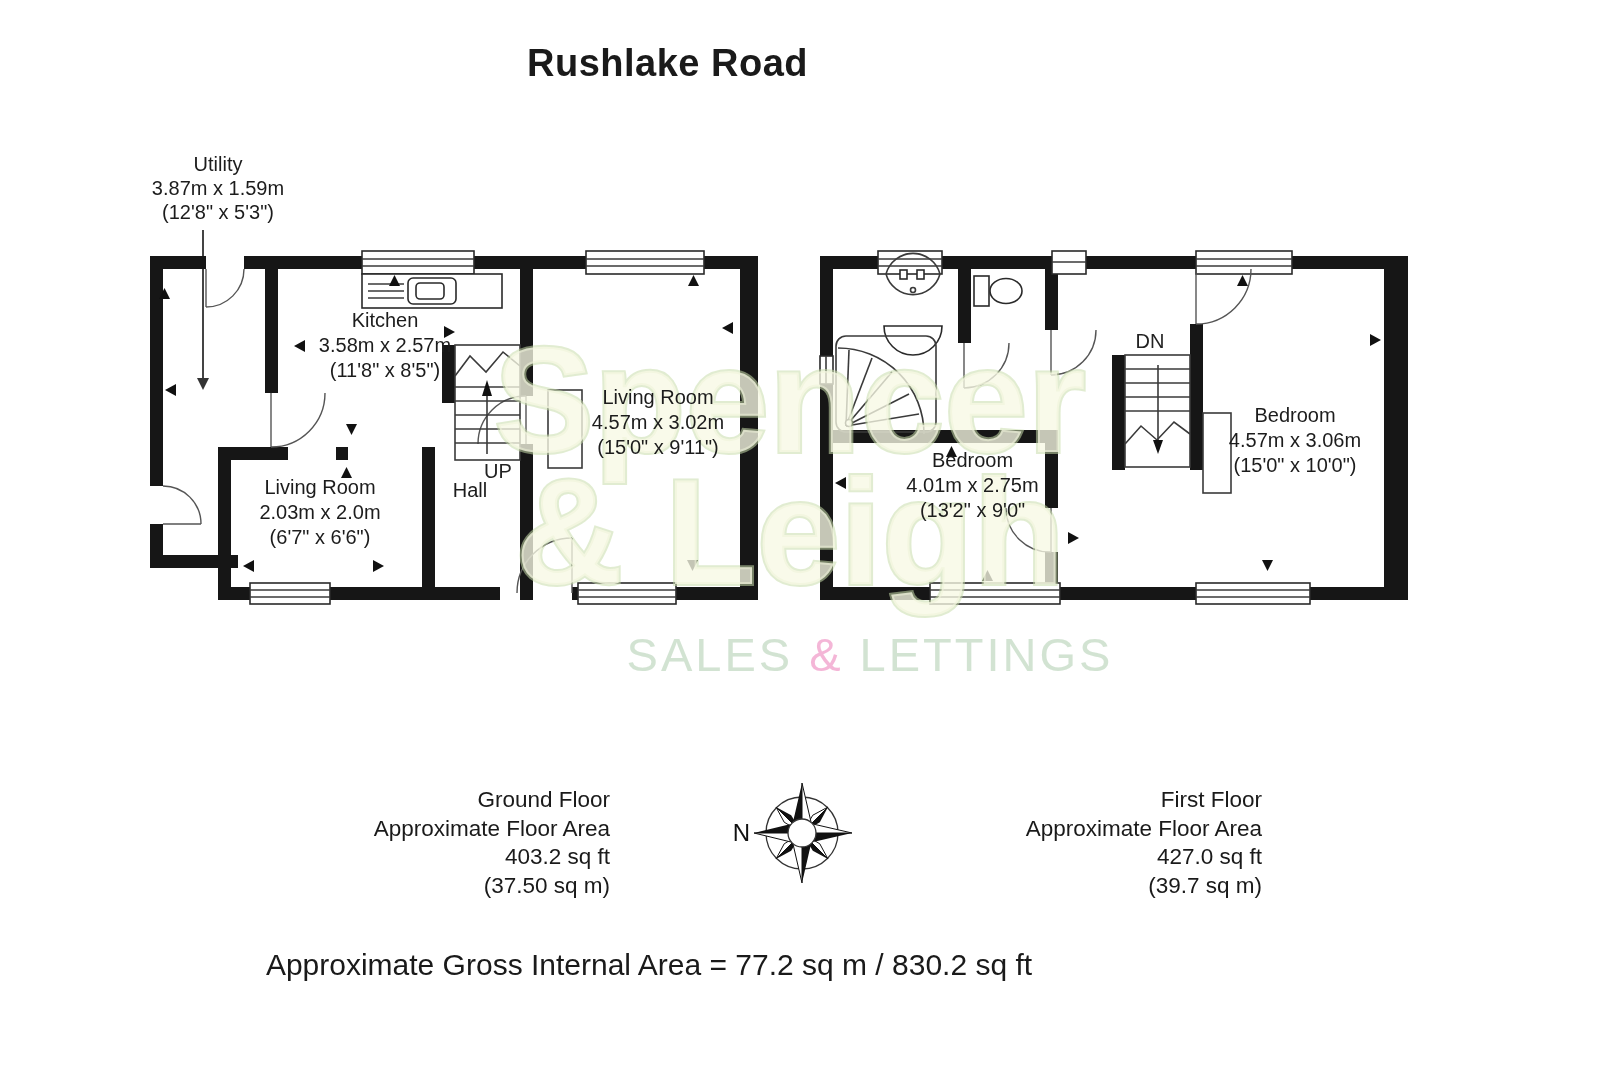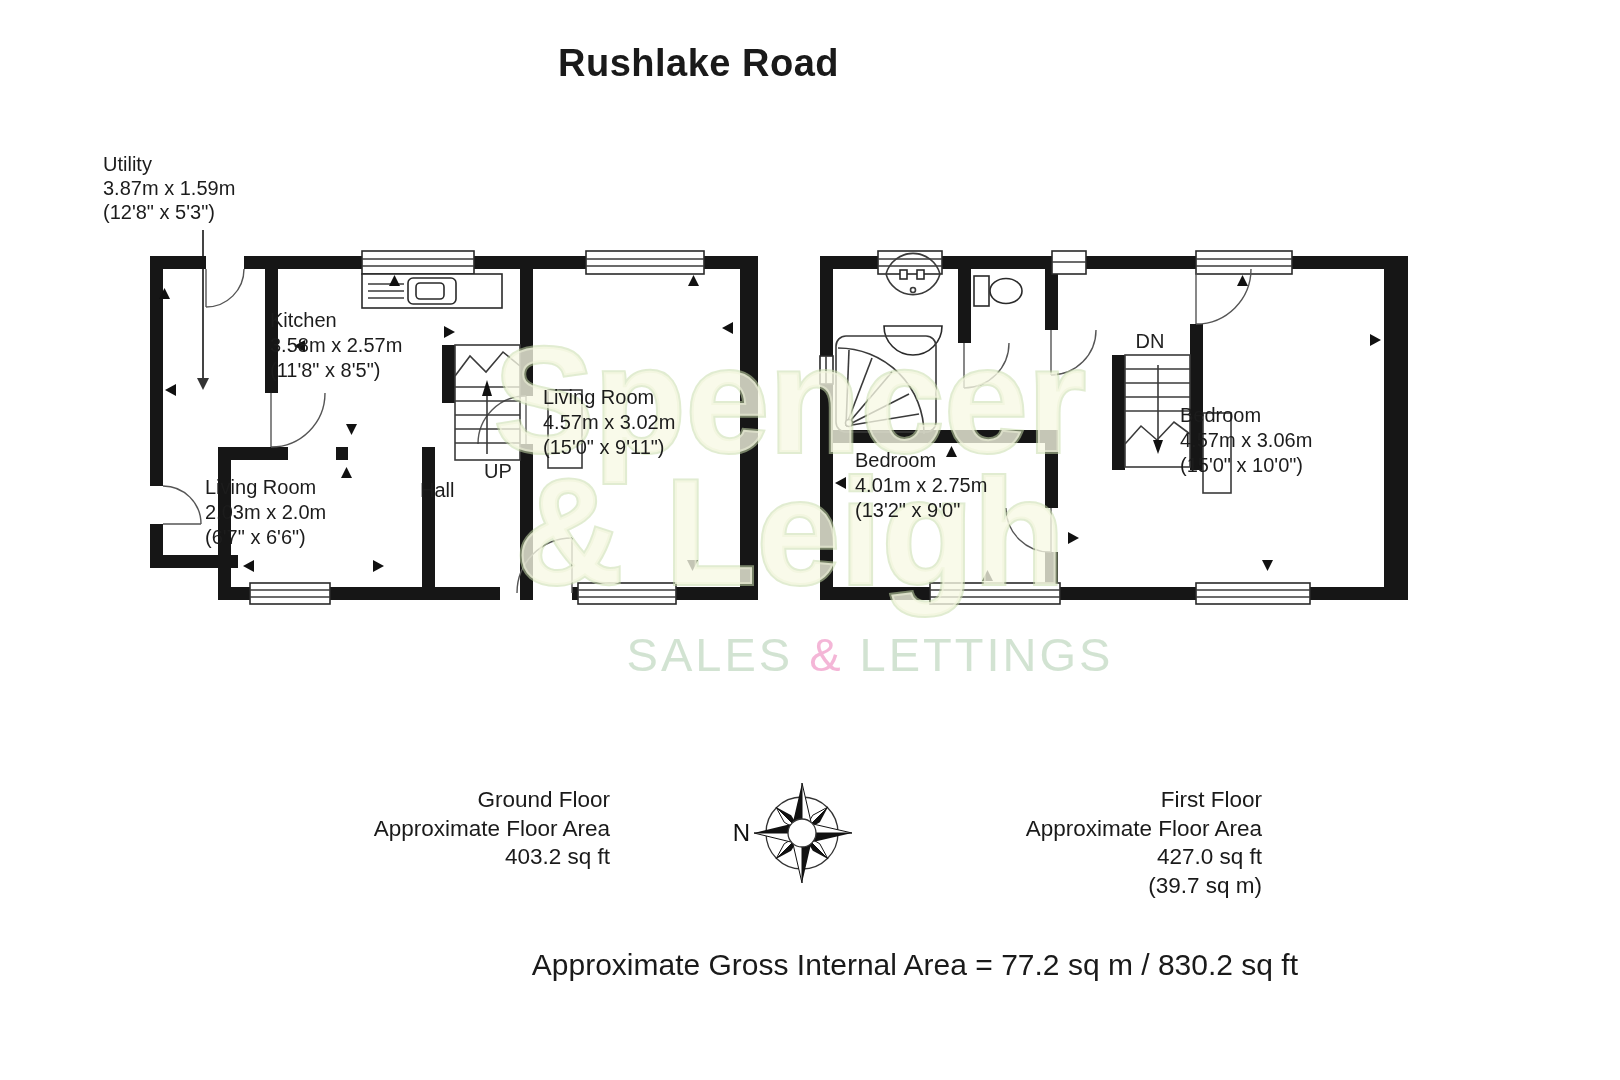--- a/index.html
+++ b/index.html
@@ -1,26 +1,26 @@
 <!DOCTYPE html>
 <html><head>
 <meta charset="utf-8">
 <style>
   html,body{margin:0;padding:0;}
   body{width:1620px;height:1080px;background:#ffffff;position:relative;overflow:hidden;
        font-family:"Liberation Sans", sans-serif;color:#1a1a1a;}
   .abs{position:absolute;}
-  .page-title{left:0;top:42px;width:1335px;text-align:center;font-size:38px;font-weight:bold;letter-spacing:.5px;padding-left:31px;}
-  .room-label{position:absolute;font-size:20px;line-height:25px;color:#1c1c1c;z-index:30;}
+  .page-title{left:0;top:42px;width:1335px;text-align:center;font-size:38px;font-weight:bold;letter-spacing:.5px;}
+  .room-label{position:absolute;text-align:center;font-size:20px;line-height:25px;color:#1c1c1c;z-index:30;}
   .utility-label{left:103px;top:152px;width:230px;font-size:20px;line-height:24px;}
   .leader{left:202px;top:230px;width:2px;height:150px;background:#444;z-index:5;}
   .leader-arrow{left:197px;top:378px;width:0;height:0;border-left:6px solid transparent;
                 border-right:6px solid transparent;border-top:12px solid #333;z-index:5;}
   .summary{position:absolute;width:300px;text-align:right;font-size:22.5px;line-height:28.5px;z-index:30;}
-  .footer{left:0;top:946px;width:1298px;text-align:right;font-size:30px;line-height:38px;z-index:30;}
+  .footer{left:0;top:946px;width:1298px;text-align:center;font-size:30px;line-height:38px;z-index:30;}
   svg{position:absolute;}
   svg text{font-family:"Liberation Sans", sans-serif;}
   .plan{z-index:10;}
   .wm{z-index:20;pointer-events:none;}
   .compass{z-index:15;}
   .wall{fill:#161616;}
   .thin{stroke:#3a3a3a;stroke-width:1.6;fill:none;}
   .thinw{stroke:#2a2a2a;stroke-width:1.6;fill:#ffffff;}
   .arc{stroke:#555;stroke-width:1.4;fill:none;}
   .ptr{fill:#111;}
@@ -328,20 +328,21 @@
   <polygon points="80,105 89,66 80,55" fill="#111"></polygon>
     <polygon points="80,105 71,66 80,55" fill="#fff" stroke="#111" stroke-width="1"></polygon>
   <circle cx="80" cy="55" r="14" fill="#fff" stroke="#333" stroke-width="1.3"></circle>
   <text x="28" y="63" text-anchor="end" font-size="24" fill="#111">N</text>
 </svg>
 
 <div class="summary" style="left:310px;top:786px">
   <div>Ground Floor</div>
   <div>Approximate Floor Area</div>
   <div>403.2 sq ft</div>
+  <div>(37.50 sq m)</div>
 </div>
 <div class="summary" style="left:962px;top:786px">
   <div>First Floor</div>
   <div>Approximate Floor Area</div>
   <div>427.0 sq ft</div>
   <div>(39.7 sq m)</div>
 </div>
 <div class="abs footer">
   <div>Approximate Gross Internal Area = 77.2 sq m / 830.2 sq ft</div>
 </div>

